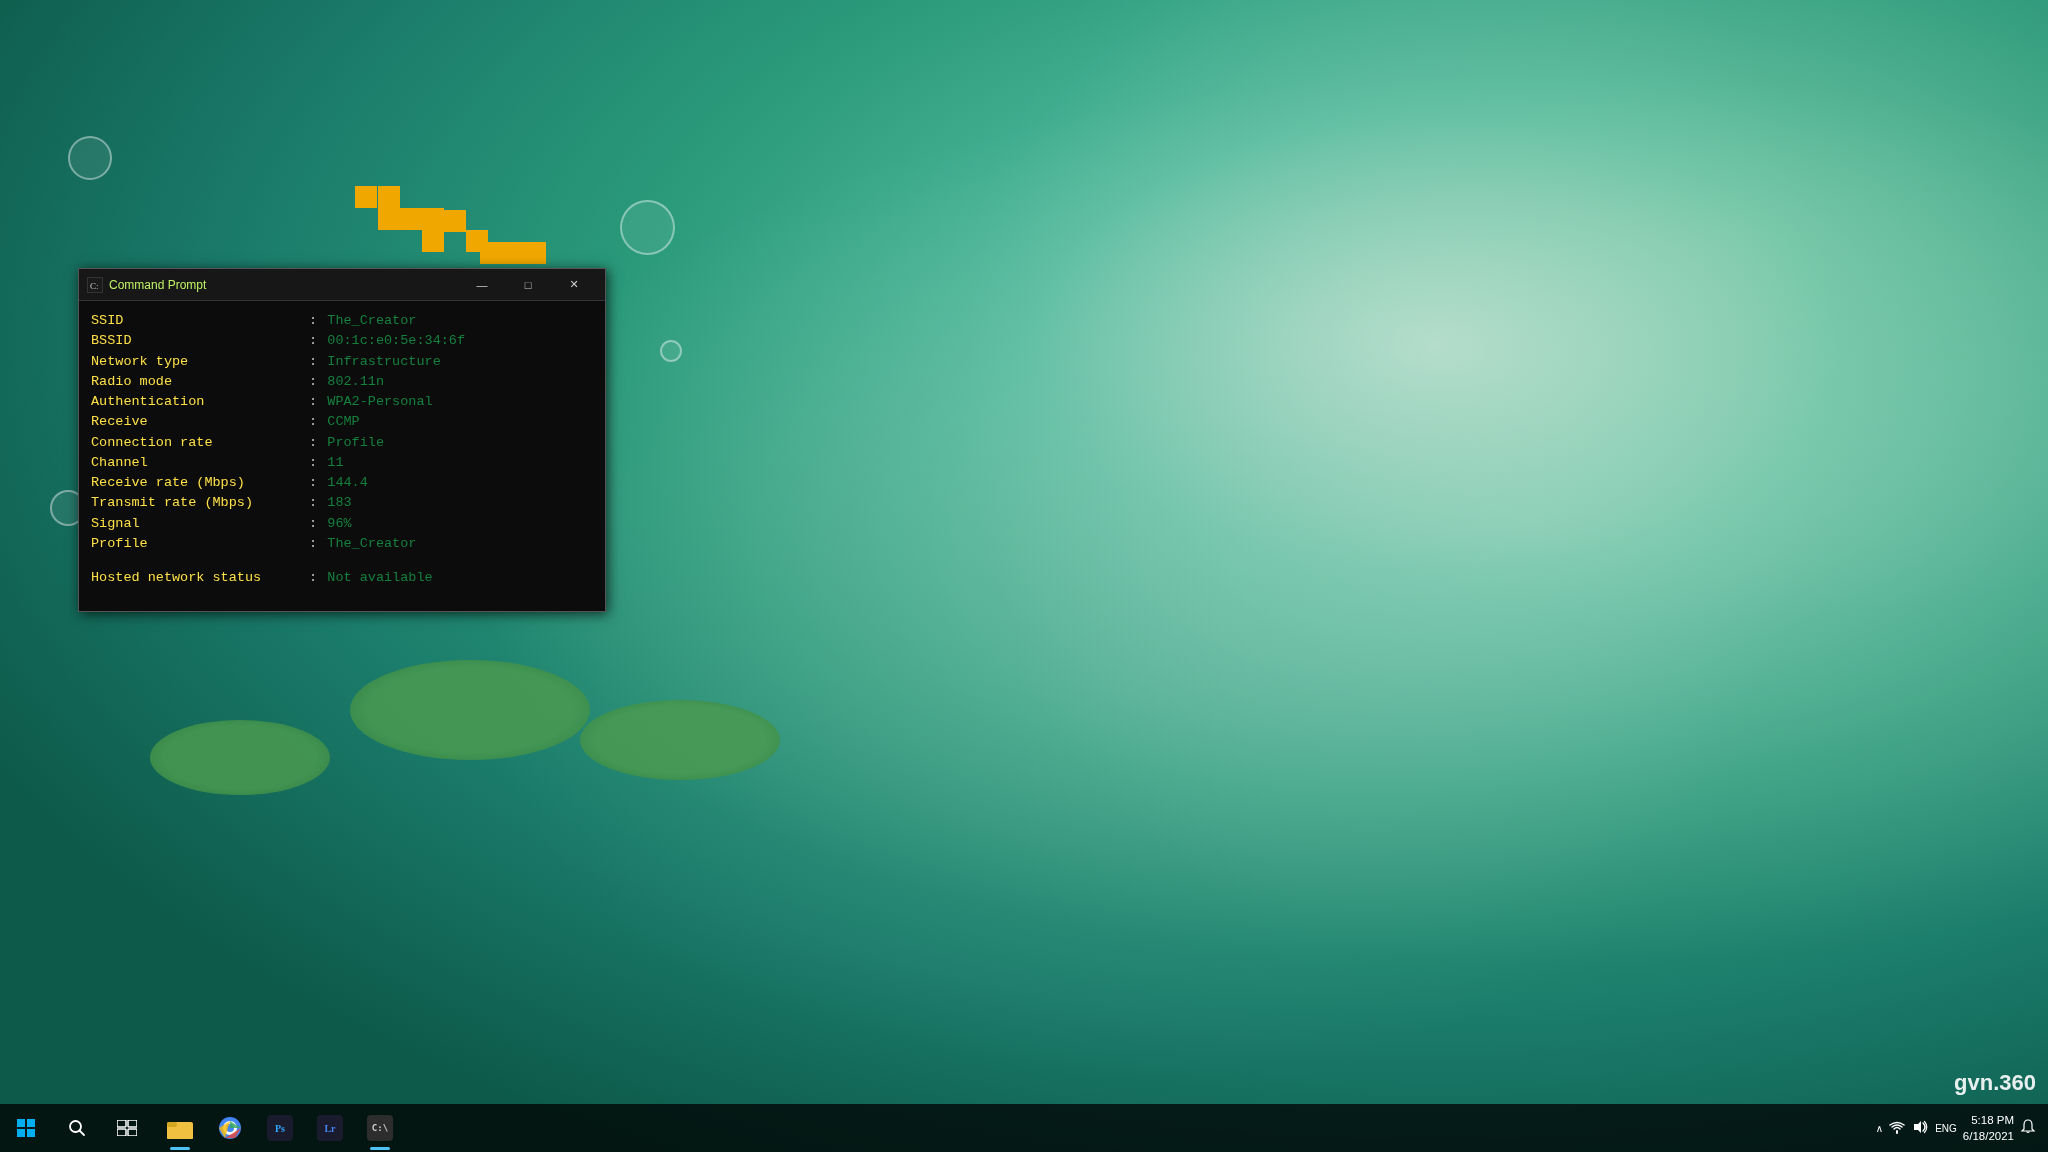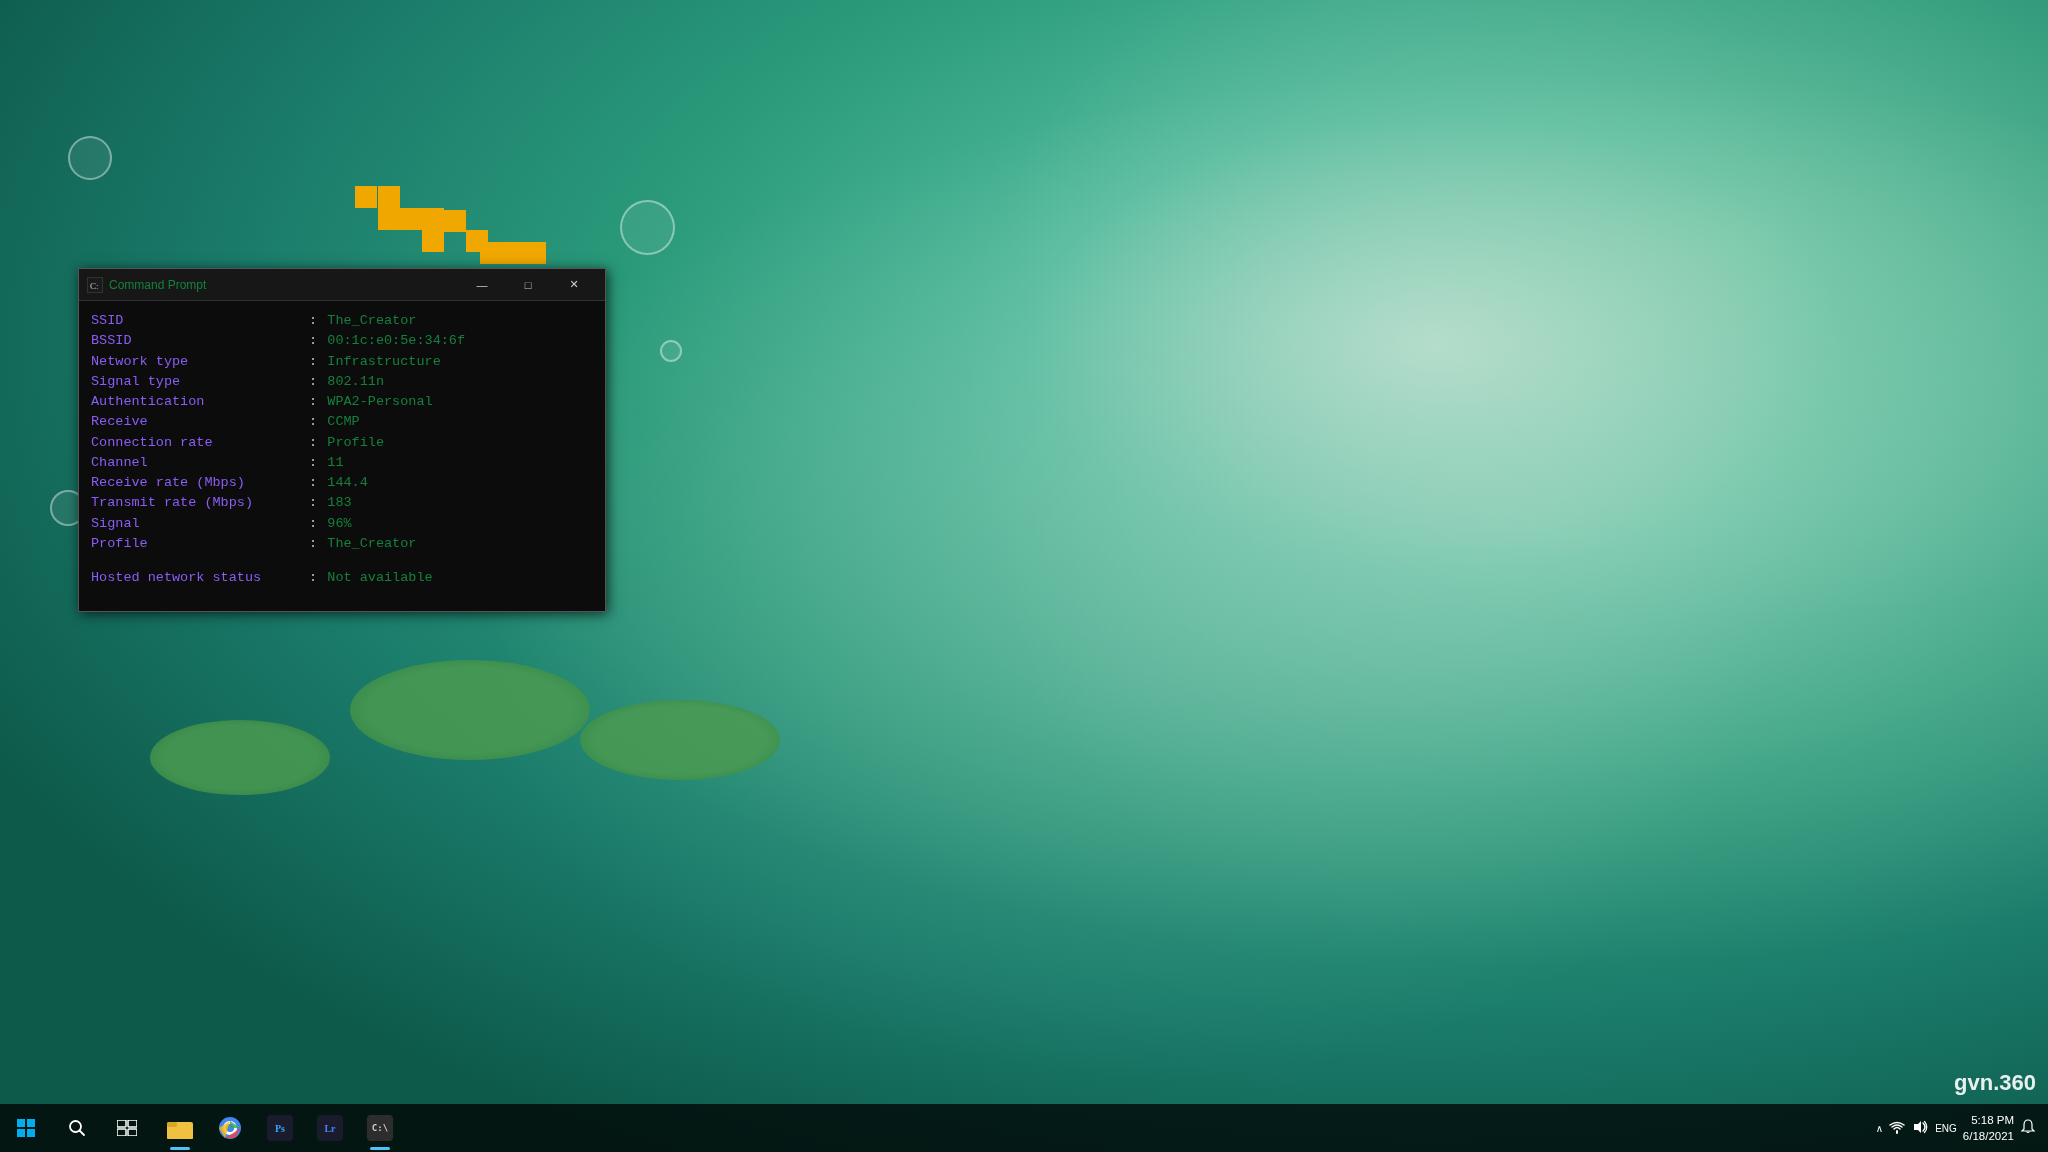--- a/index.html
+++ b/index.html
@@ -92,21 +92,21 @@
       width: 16px;
       height: 16px;
       background: #333;
       display: flex;
       align-items: center;
       justify-content: center;
       font-size: 10px;
     }
 
     .cmd-title-text {
-      color: #15803d;
+      color: #bef264;
       font-size: 12px;
       font-family: 'Segoe UI', sans-serif;
     }
 
     .cmd-titlebar-controls {
       display: flex;
       gap: 0;
     }
 
     .titlebar-btn {
@@ -138,21 +138,21 @@
       padding: 6px 12px 6px 12px;
     }
 
     .cmd-row {
       display: flex;
       gap: 0;
       white-space: pre;
     }
 
     .cmd-label {
-      color: #8b5cf6;
+      color: #fde047;
       min-width: 210px;
       display: inline-block;
     }
 
     .cmd-colon {
       color: #c0c0c0;
       margin-right: 2px;
     }
 
     .cmd-value {
@@ -364,21 +364,21 @@
       <button class="titlebar-btn">—</button>
       <button class="titlebar-btn">□</button>
       <button class="titlebar-btn close">✕</button>
     </div>
   </div>
   <div class="cmd-body">
     <div class="cmd-content">
         <div class="cmd-row"><span class="cmd-label">SSID</span><span class="cmd-colon"> : </span><span class="cmd-value">The_Creator</span></div>
         <div class="cmd-row"><span class="cmd-label">BSSID</span><span class="cmd-colon"> : </span><span class="cmd-value">00:1c:e0:5e:34:6f</span></div>
         <div class="cmd-row"><span class="cmd-label">Network type</span><span class="cmd-colon"> : </span><span class="cmd-value">Infrastructure</span></div>
-        <div class="cmd-row"><span class="cmd-label">Signal type</span><span class="cmd-colon"> : </span><span class="cmd-value">802.11n</span></div>
+        <div class="cmd-row"><span class="cmd-label">Radio mode</span><span class="cmd-colon"> : </span><span class="cmd-value">802.11n</span></div>
         <div class="cmd-row"><span class="cmd-label">Authentication</span><span class="cmd-colon"> : </span><span class="cmd-value">WPA2-Personal</span></div>
         <div class="cmd-row"><span class="cmd-label">Receive</span><span class="cmd-colon"> : </span><span class="cmd-value">CCMP</span></div>
         <div class="cmd-row"><span class="cmd-label">Connection rate</span><span class="cmd-colon"> : </span><span class="cmd-value">Profile</span></div>
         <div class="cmd-row"><span class="cmd-label">Channel</span><span class="cmd-colon"> : </span><span class="cmd-value">11</span></div>
         <div class="cmd-row"><span class="cmd-label">Receive rate (Mbps)</span><span class="cmd-colon"> : </span><span class="cmd-value">144.4</span></div>
         <div class="cmd-row"><span class="cmd-label">Transmit rate (Mbps)</span><span class="cmd-colon"> : </span><span class="cmd-value">183</span></div>
         <div class="cmd-row"><span class="cmd-label">Signal</span><span class="cmd-colon"> : </span><span class="cmd-value">96%</span></div>
         <div class="cmd-row"><span class="cmd-label">Profile</span><span class="cmd-colon"> : </span><span class="cmd-value">The_Creator</span></div>
         <div class="cmd-separator"></div>
         <div class="cmd-row"><span class="cmd-label">Hosted network status</span><span class="cmd-colon"> : </span><span class="cmd-value">Not available</span></div>

